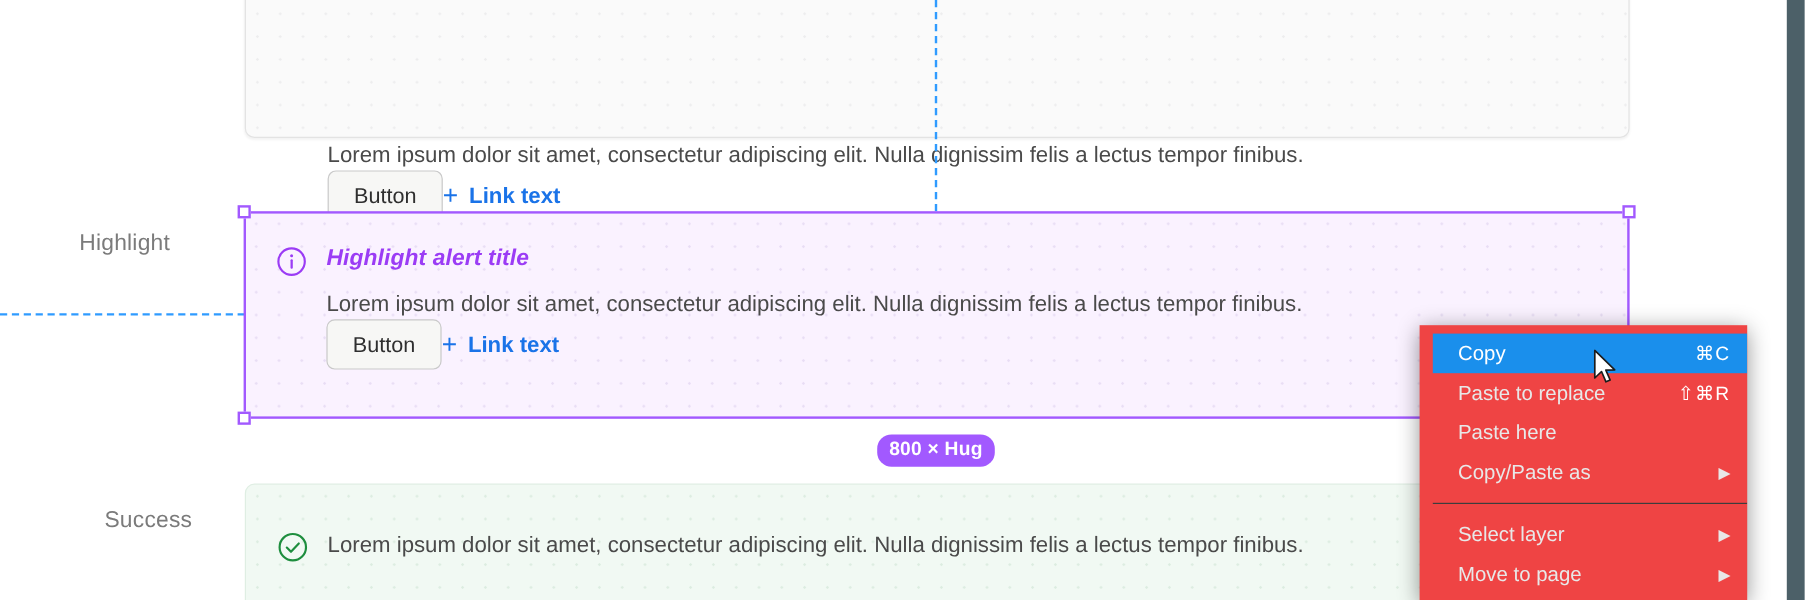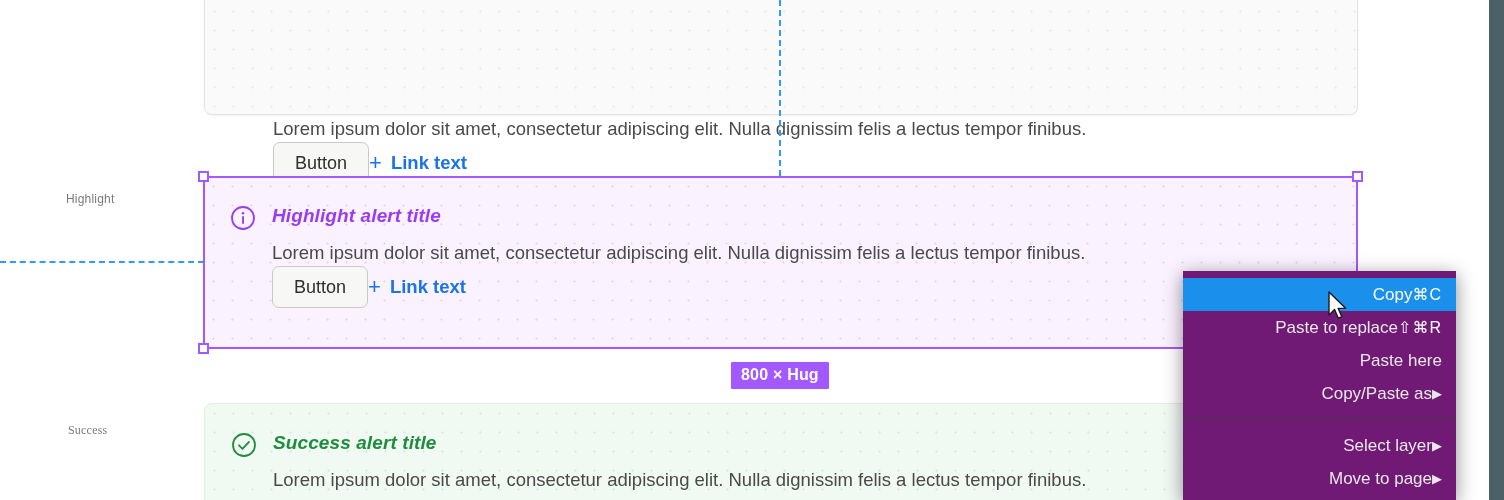--- a/index.html
+++ b/index.html
@@ -30,27 +30,27 @@
   }
   .guide-h {
     position: absolute;
     left: 0; top: 261px; width: 204px; height: 0;
     border-top: 2px dashed #2f9bff;
   }
 
   
   .row-label {
     position: absolute;
-    font-size: 12px;
+    font-size: 19px;
     color: #7b7b7b;
     letter-spacing: 0.2px;
     white-space: nowrap;
   }
   .row-label.highlight { left: 66px; top: 192px; }
-  .row-label.success   { left: 68px; top: 423px; font-family: Liberation Serif, serif; }
+  .row-label.success   { left: 87px; top: 423px; }
 
   
   .alert {
     position: absolute;
     left: 204px;
     width: 1154px;
     padding: 26px 0 0 0;
   }
   .alert-inner { padding: 0 68px 0 68px; position: relative; }
 
@@ -160,36 +160,35 @@
   .handle.br { right: -7px; bottom: -7px; }
 
   .size-badge {
     position: absolute;
     left: 731px; top: 362px;
     background: #a259ff;
     color: #ffffff;
     font-size: 16px;
     font-weight: bold;
     padding: 4px 10px 5px 10px;
-    border-radius: 1px;
+    border-radius: 12px;
     white-space: nowrap;
     letter-spacing: 0.2px;
   }
 
   
   .ctx-menu {
     position: absolute;
     left: 1183px; top: 271px;
     width: 273px;
-    background: #701a75;
-    padding: 7px 0 4px 0;
+    background: #ef4444;
+    padding: 7px 0 4px 11px;
     box-shadow: 0 4px 18px rgba(0,0,0,0.45);
     overflow: hidden;
     height: 229px;
-    text-align: right;
   }
   .ctx-item {
     display: flex;
     align-items: center;
     height: 33px;
     padding: 0 14px 0 21px;
     color: #e8e8e8;
     font-size: 17px;
     cursor: default;
     white-space: nowrap;
@@ -256,21 +255,20 @@
 
   <div class="alert success-alert">
     <div class="dots"></div>
     <div class="alert-inner">
       <span class="alert-icon">
         <svg width="26" height="26" viewBox="0 0 26 26">
           <circle cx="13" cy="13" r="11" fill="none" stroke="#1e8e3e" stroke-width="1.8"></circle>
           <path d="M8 13.3 L11.5 16.8 L18 9.9" fill="none" stroke="#1e8e3e" stroke-width="1.8" stroke-linecap="round" stroke-linejoin="round"></path>
         </svg>
       </span>
-      <div class="alert-title">Success alert title</div>
       <div class="alert-body">Lorem ipsum dolor sit amet, consectetur adipiscing elit. Nulla dignissim felis a lectus tempor finibus.</div>
     </div>
   </div>
 
   <div class="row-label highlight">Highlight</div>
   <div class="row-label success">Success</div>
 
   <div class="guide-v"></div>
   <div class="guide-h"></div>
 

